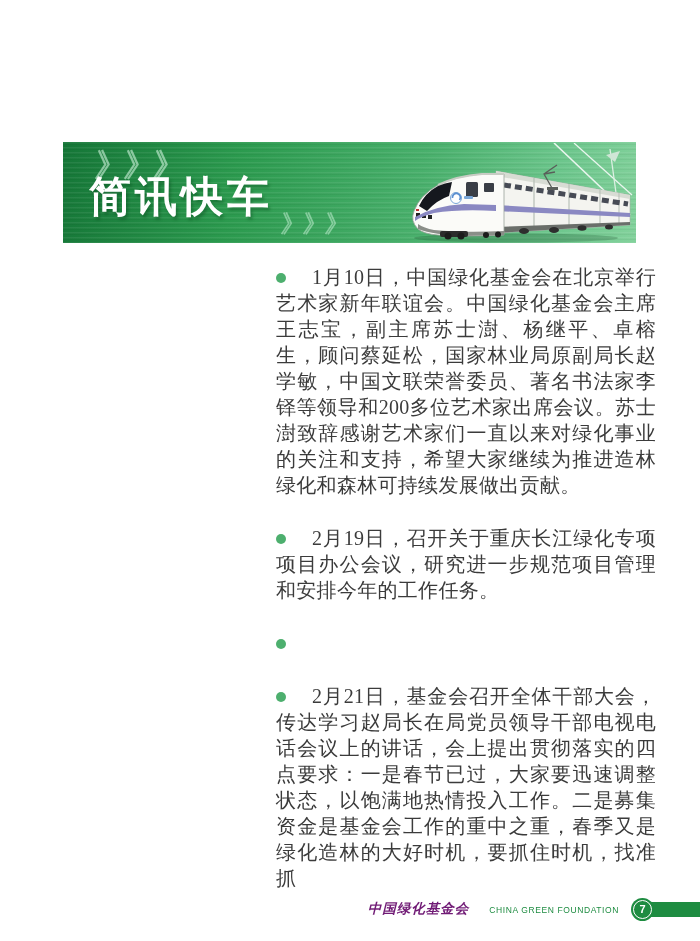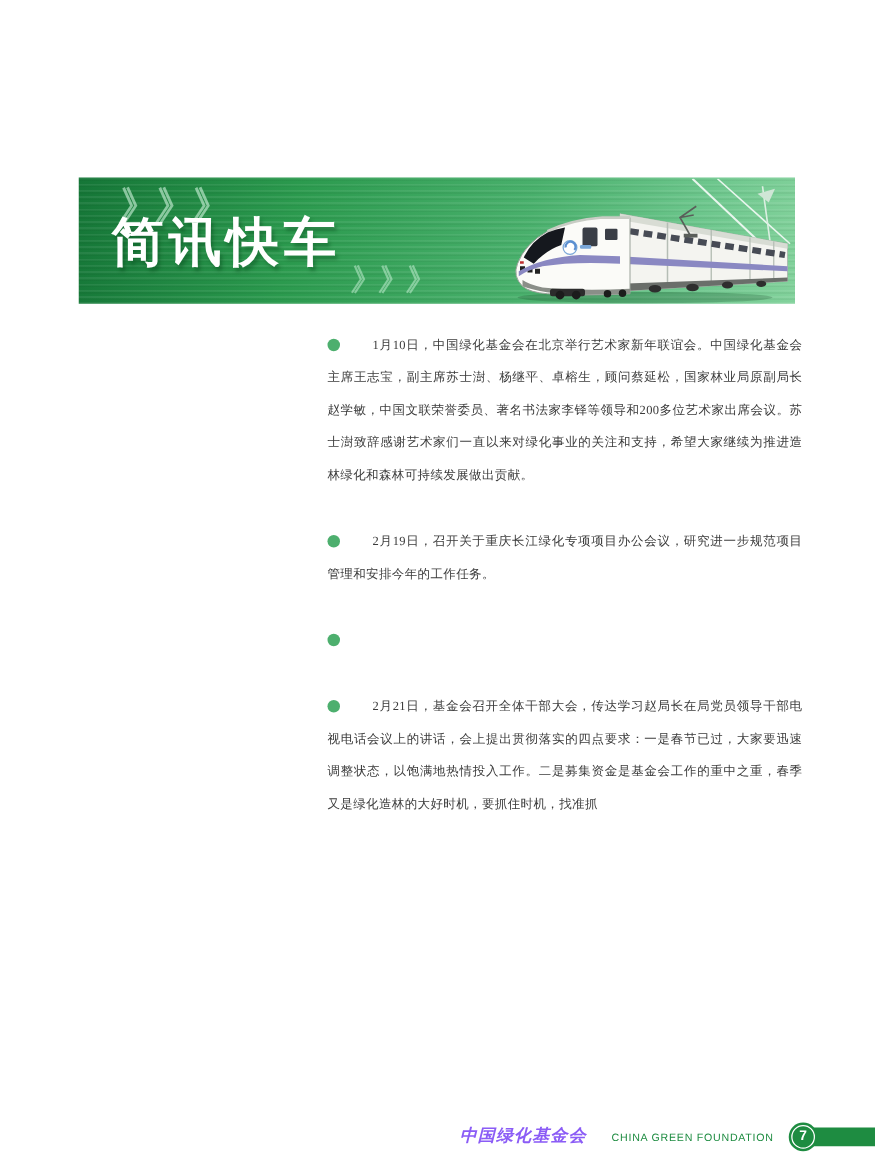--- a/index.html
+++ b/index.html
@@ -18,54 +18,54 @@
     overflow:hidden;
   }
   .chev-top{
     position:absolute; left:32px; top:2px;
     font-family:"Liberation Sans",sans-serif;
     font-size:32px; font-weight:bold; letter-spacing:-3px;
     color:rgba(225,255,236,0.55); transform:skewX(-6deg);
   }
   .banner-title{
     position:absolute; left:26px; top:34px;
-    font-family:Liberation Mono, monospace;
+    font-family:Liberation Sans, sans-serif;
     font-size:42px; font-weight:900; color:#ffffff; letter-spacing:4px;
     text-shadow:2px 3px 3px rgba(0,60,20,0.35);
     line-height:1;
   }
   .chev-right{
     position:absolute; left:218px; top:66px;
     font-family:"Liberation Sans",sans-serif;
     font-size:24px; font-weight:bold; letter-spacing:-2px;
     color:rgba(225,255,236,0.45); transform:skewX(-6deg);
   }
   .train-box{position:absolute; right:2px; bottom:0; width:230px; height:100px;}
 
   
   .content{
-    position:absolute; left:262px; top:264px; width:380px;
-    color:#3b3b3b; font-size:10px; line-height:26px;
+    position:absolute; left:276px; top:264px; width:380px;
+    color:#3b3b3b; font-size:20px; line-height:26px;
     text-align:justify; letter-spacing:0.3px;
   }
   .para{margin:0 0 27px 0;}
   .bullet{
     display:inline-block; width:10px; height:10px; border-radius:50%;
     background:#4daf6e; margin-right:26px; vertical-align:middle;
     position:relative; top:-1px;
   }
 
   
   .footer-row{
     position:absolute; left:0; right:0; top:895px; height:28px;
     display:flex; align-items:center; justify-content:flex-end;
   }
   .footer-org{display:flex; align-items:baseline; margin-right:12px;}
   .org-cn{
-    color:#8b5cf6; font-weight:bold; font-style:italic;
+    color:#701a75; font-weight:bold; font-style:italic;
     font-size:13.5px; letter-spacing:1px;
     font-family:Liberation Serif, serif;
   }
   .org-en{
     color:#1e8c41; font-weight:normal; font-size:8.5px; letter-spacing:0.6px;
     margin-left:20px; font-family:"Liberation Sans",sans-serif;
   }
   .page-circle{
     position:relative; z-index:2; flex:none;
     width:23px; height:23px; border-radius:50%; background:#1e8c41;

